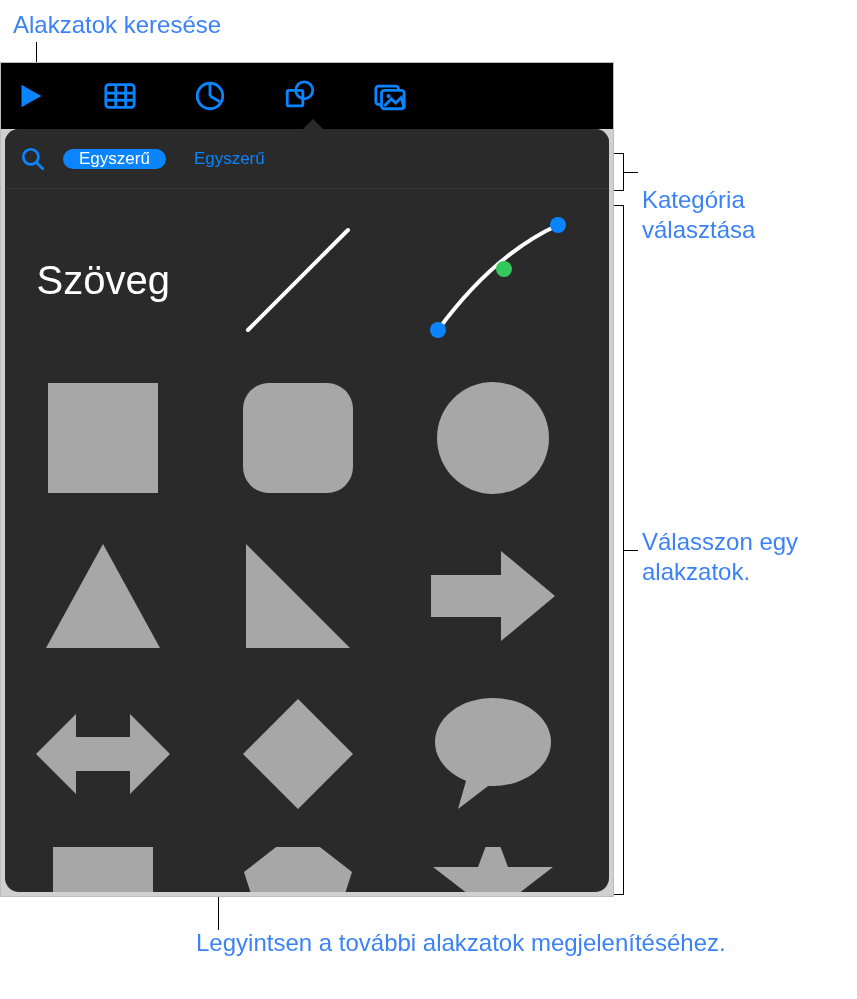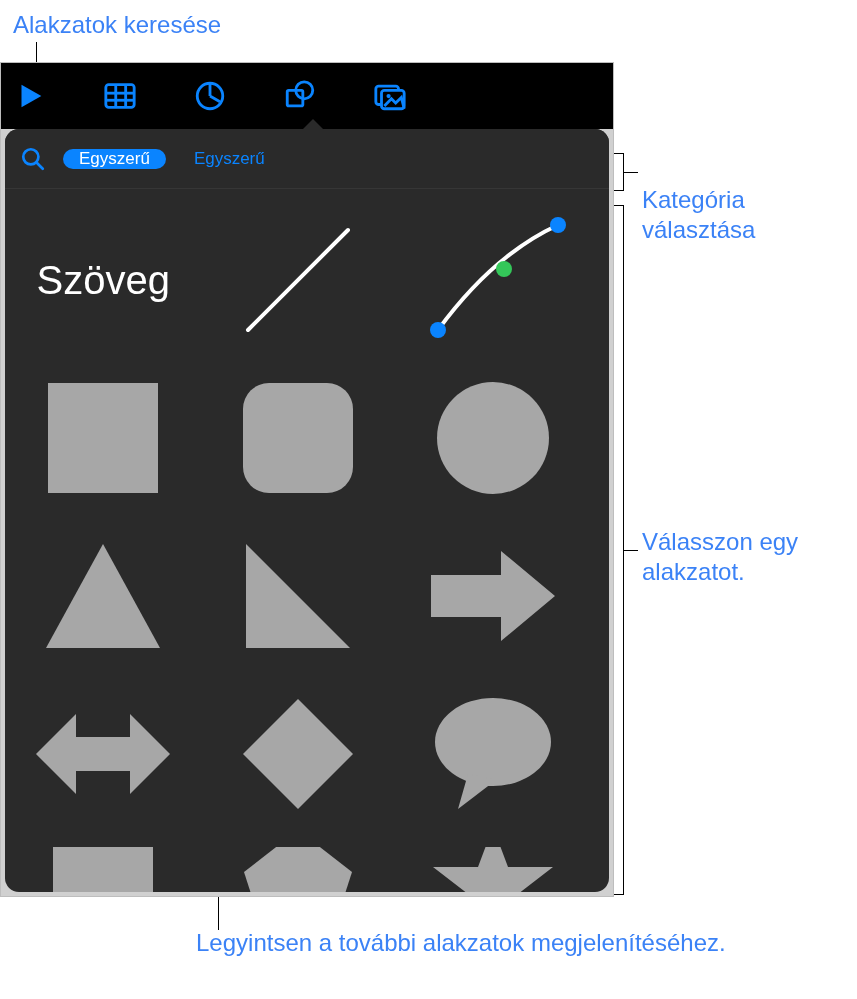--- a/index.html
+++ b/index.html
@@ -152,21 +152,21 @@
 </head>
 <body>
 
 <div class="callout" style="left:13px; top:10px;">Alakzatok keresése</div>
 <div class="callout-line v" style="left:36px; top:42px; height:100px;"></div>
 
 <div class="callout" style="left:642px; top:185px;">Kategória választása</div>
 <div class="bracket" style="left:614px; top:153px; width:10px; height:38px;"></div>
 <div class="callout-line h" style="left:624px; top:172px; width:14px;"></div>
 
-<div class="callout" style="left:642px; top:527px;">Válasszon egy alakzatot.</div>
+<div class="callout" style="left:642px; top:527px;">Válasszon egy alakzatok.</div>
 <div class="bracket" style="left:614px; top:205px; width:10px; height:690px;"></div>
 <div class="callout-line h" style="left:624px; top:550px; width:14px;"></div>
 
 <div class="callout" style="left:196px; top:928px;">Legyintsen a további alakzatok megjelenítéséhez.</div>
 <div class="callout-line v" style="left:218px; top:880px; height:50px;"></div>
 
 <div class="device">
 
   <div class="toolbar">
     <div class="tool">

